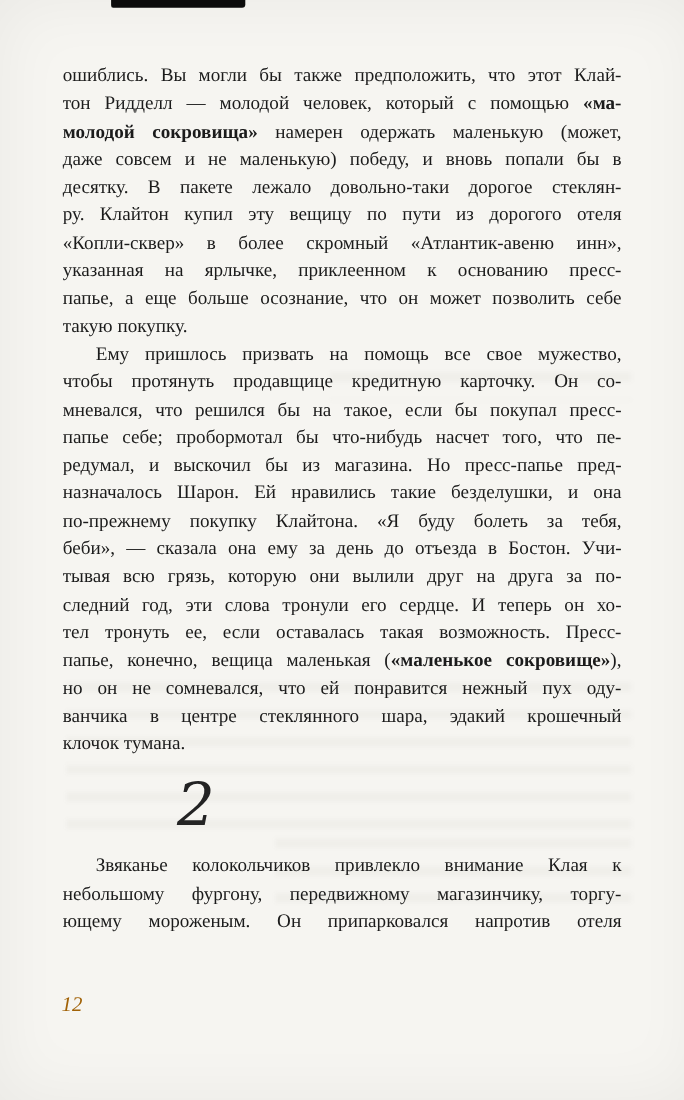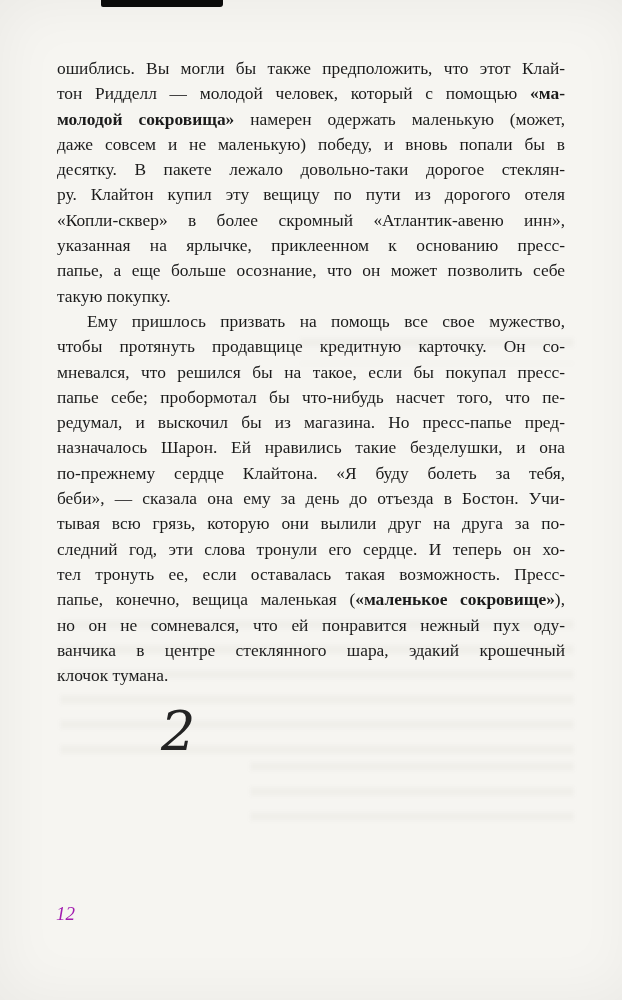--- a/index.html
+++ b/index.html
@@ -77,21 +77,21 @@
     font-style: italic;
     font-family: "DejaVu Serif", serif;
     color: #232323;
   }
   .page-number {
     position: absolute;
     left: 56px;
     top: 903px;
     font-size: 19px;
     font-style: italic;
-    color: #a21caf;
+    color: #a16207;
   }
 </style>
 </head>
 <body>
 
 <div class="page">
   <div class="artifact-top"></div>
   <div class="show-through a"></div>
   <div class="show-through b"></div>
   <div class="show-through c"></div>
@@ -109,27 +109,32 @@
         <div class="line"><span>папье, а еще больше осознание, что он может позволить себе</span></div>
         <div class="line last"><span>такую покупку.</span></div>
       </div>
       <div class="paragraph indent">
         <div class="line"><span>Ему пришлось призвать на помощь все свое мужество,</span></div>
         <div class="line"><span>чтобы протянуть продавщице кредитную карточку. Он со-</span></div>
         <div class="line"><span>мневался, что решился бы на такое, если бы покупал пресс-</span></div>
         <div class="line"><span>папье себе; пробормотал бы что-нибудь насчет того, что пе-</span></div>
         <div class="line"><span>редумал, и выскочил бы из магазина. Но пресс-папье пред-</span></div>
         <div class="line"><span>назначалось Шарон. Ей нравились такие безделушки, и она</span></div>
-        <div class="line"><span>по-прежнему сердце Клайтона. «Я буду болеть за тебя,</span></div>
+        <div class="line"><span>по-прежнему покупку Клайтона. «Я буду болеть за тебя,</span></div>
         <div class="line"><span>беби», — сказала она ему за день до отъезда в Бостон. Учи-</span></div>
         <div class="line"><span>тывая всю грязь, которую они вылили друг на друга за по-</span></div>
         <div class="line"><span>следний год, эти слова тронули его сердце. И теперь он хо-</span></div>
         <div class="line"><span>тел тронуть ее, если оставалась такая возможность. Пресс-</span></div>
         <div class="line"><span>папье, конечно, вещица маленькая (</span><span class="bold">«маленькое сокровище»</span><span>),</span></div>
         <div class="line"><span>но он не сомневался, что ей понравится нежный пух оду-</span></div>
         <div class="line"><span>ванчика в центре стеклянного шара, эдакий крошечный</span></div>
         <div class="line last"><span>клочок тумана.</span></div>
       </div>
       <div class="chapter-number">2</div>
+      <div class="paragraph indent">
+        <div class="line"><span>Звяканье колокольчиков привлекло внимание Клая к</span></div>
+        <div class="line"><span>небольшому фургону, передвижному магазинчику, торгу-</span></div>
+        <div class="line"><span>ющему мороженым. Он припарковался напротив отеля</span></div>
+      </div>
     </div>
 
   <div class="page-number">12</div>
 </div>
 
 </body></html>

